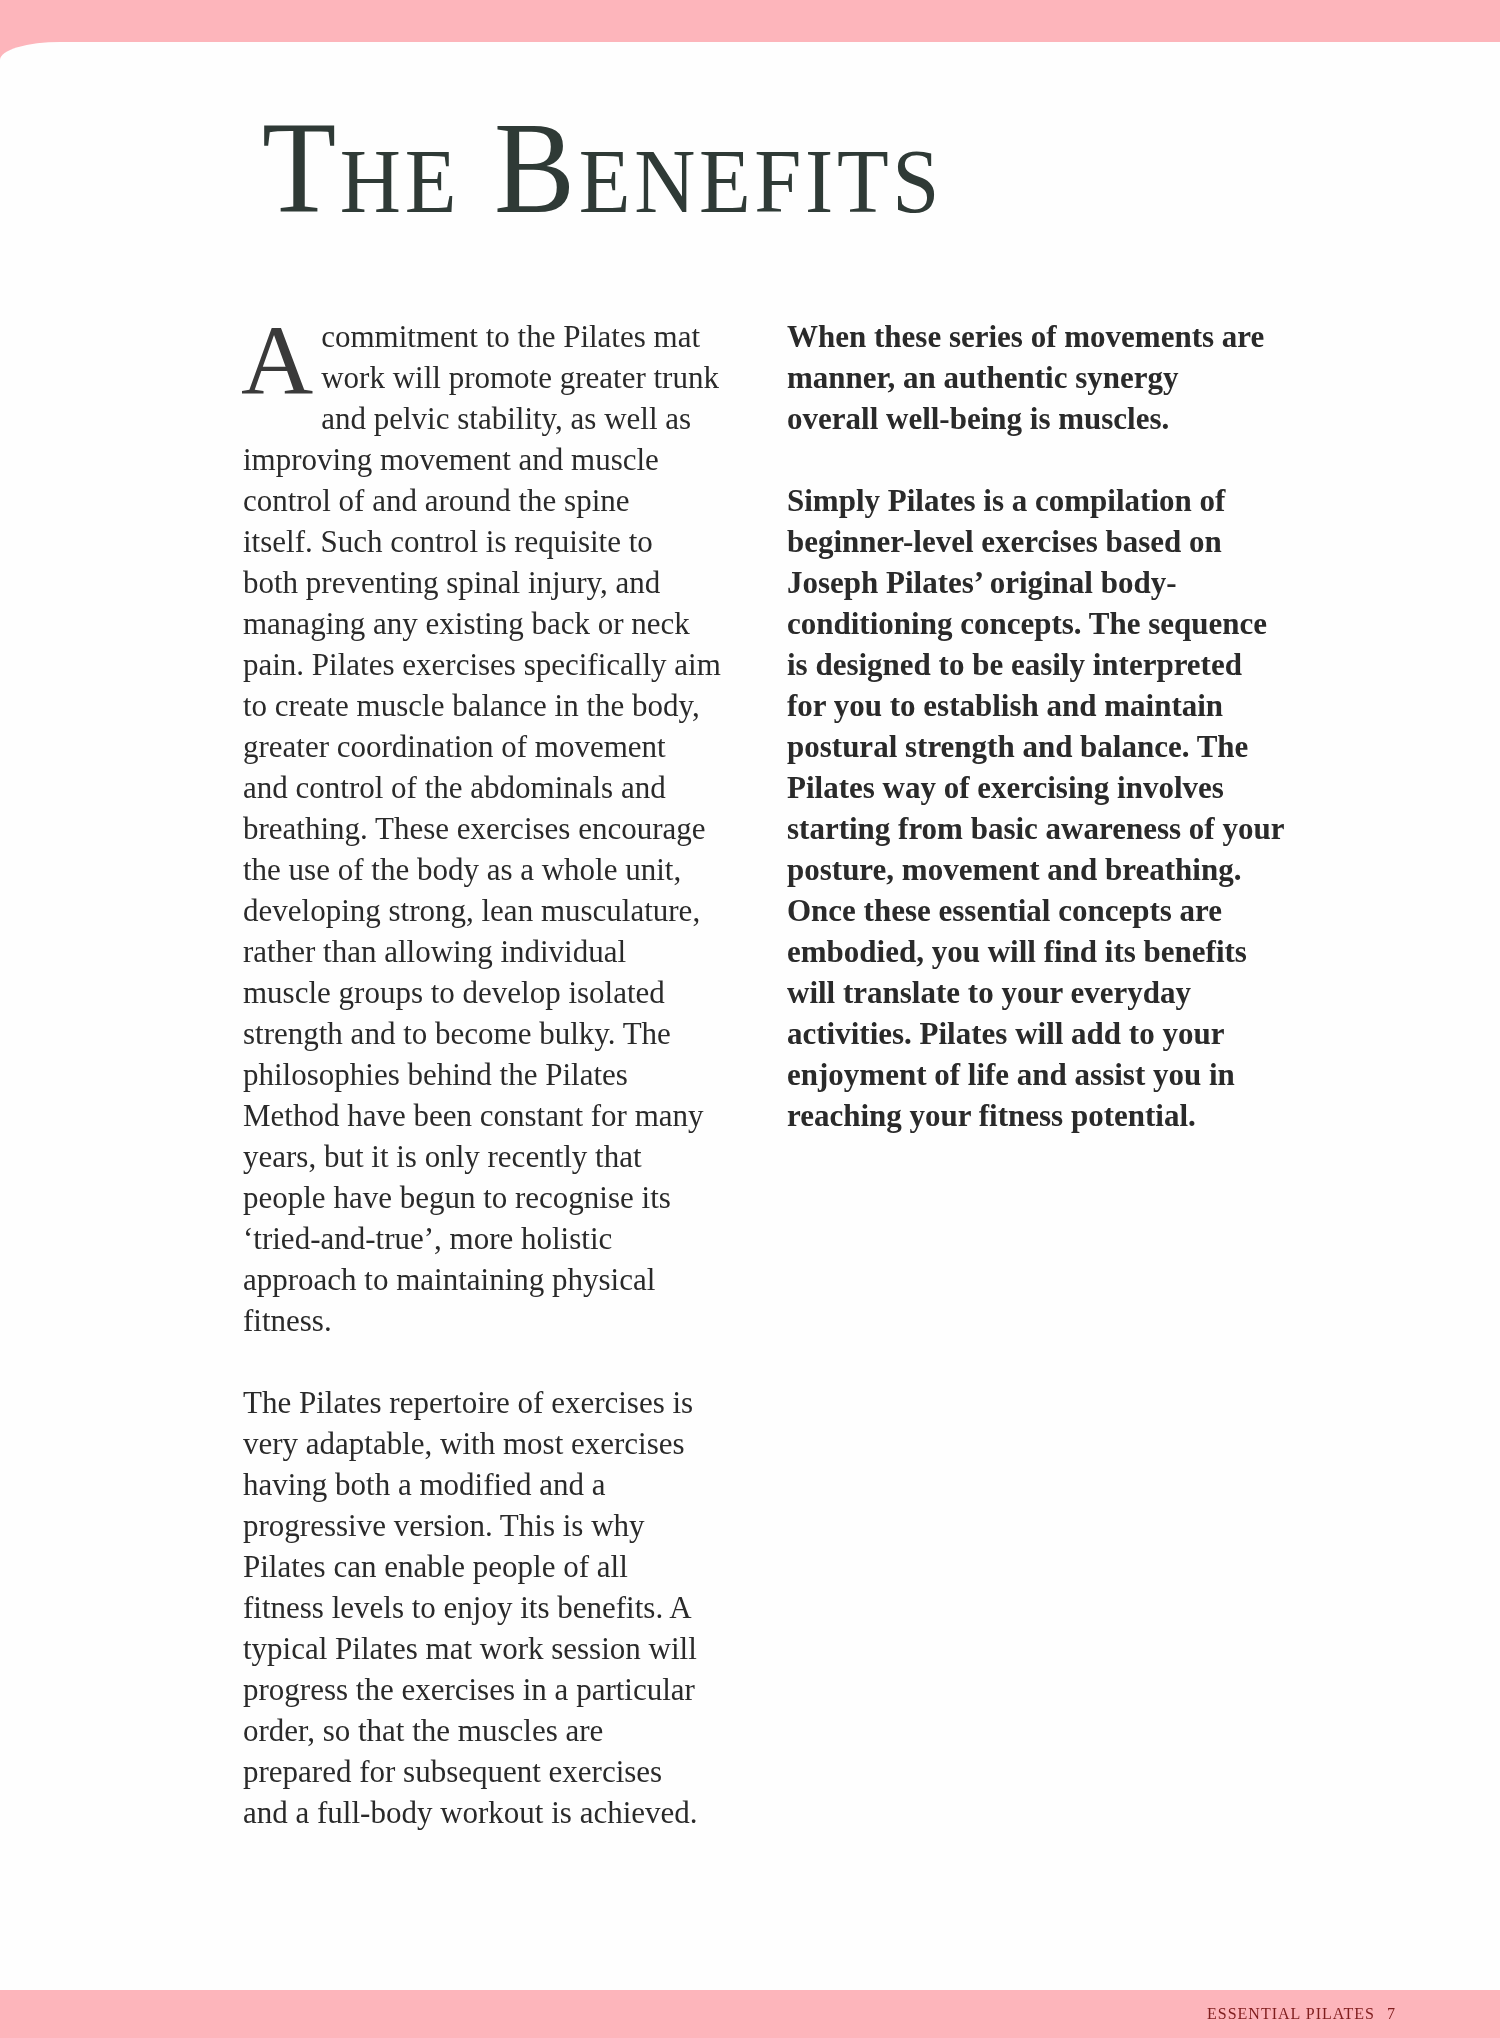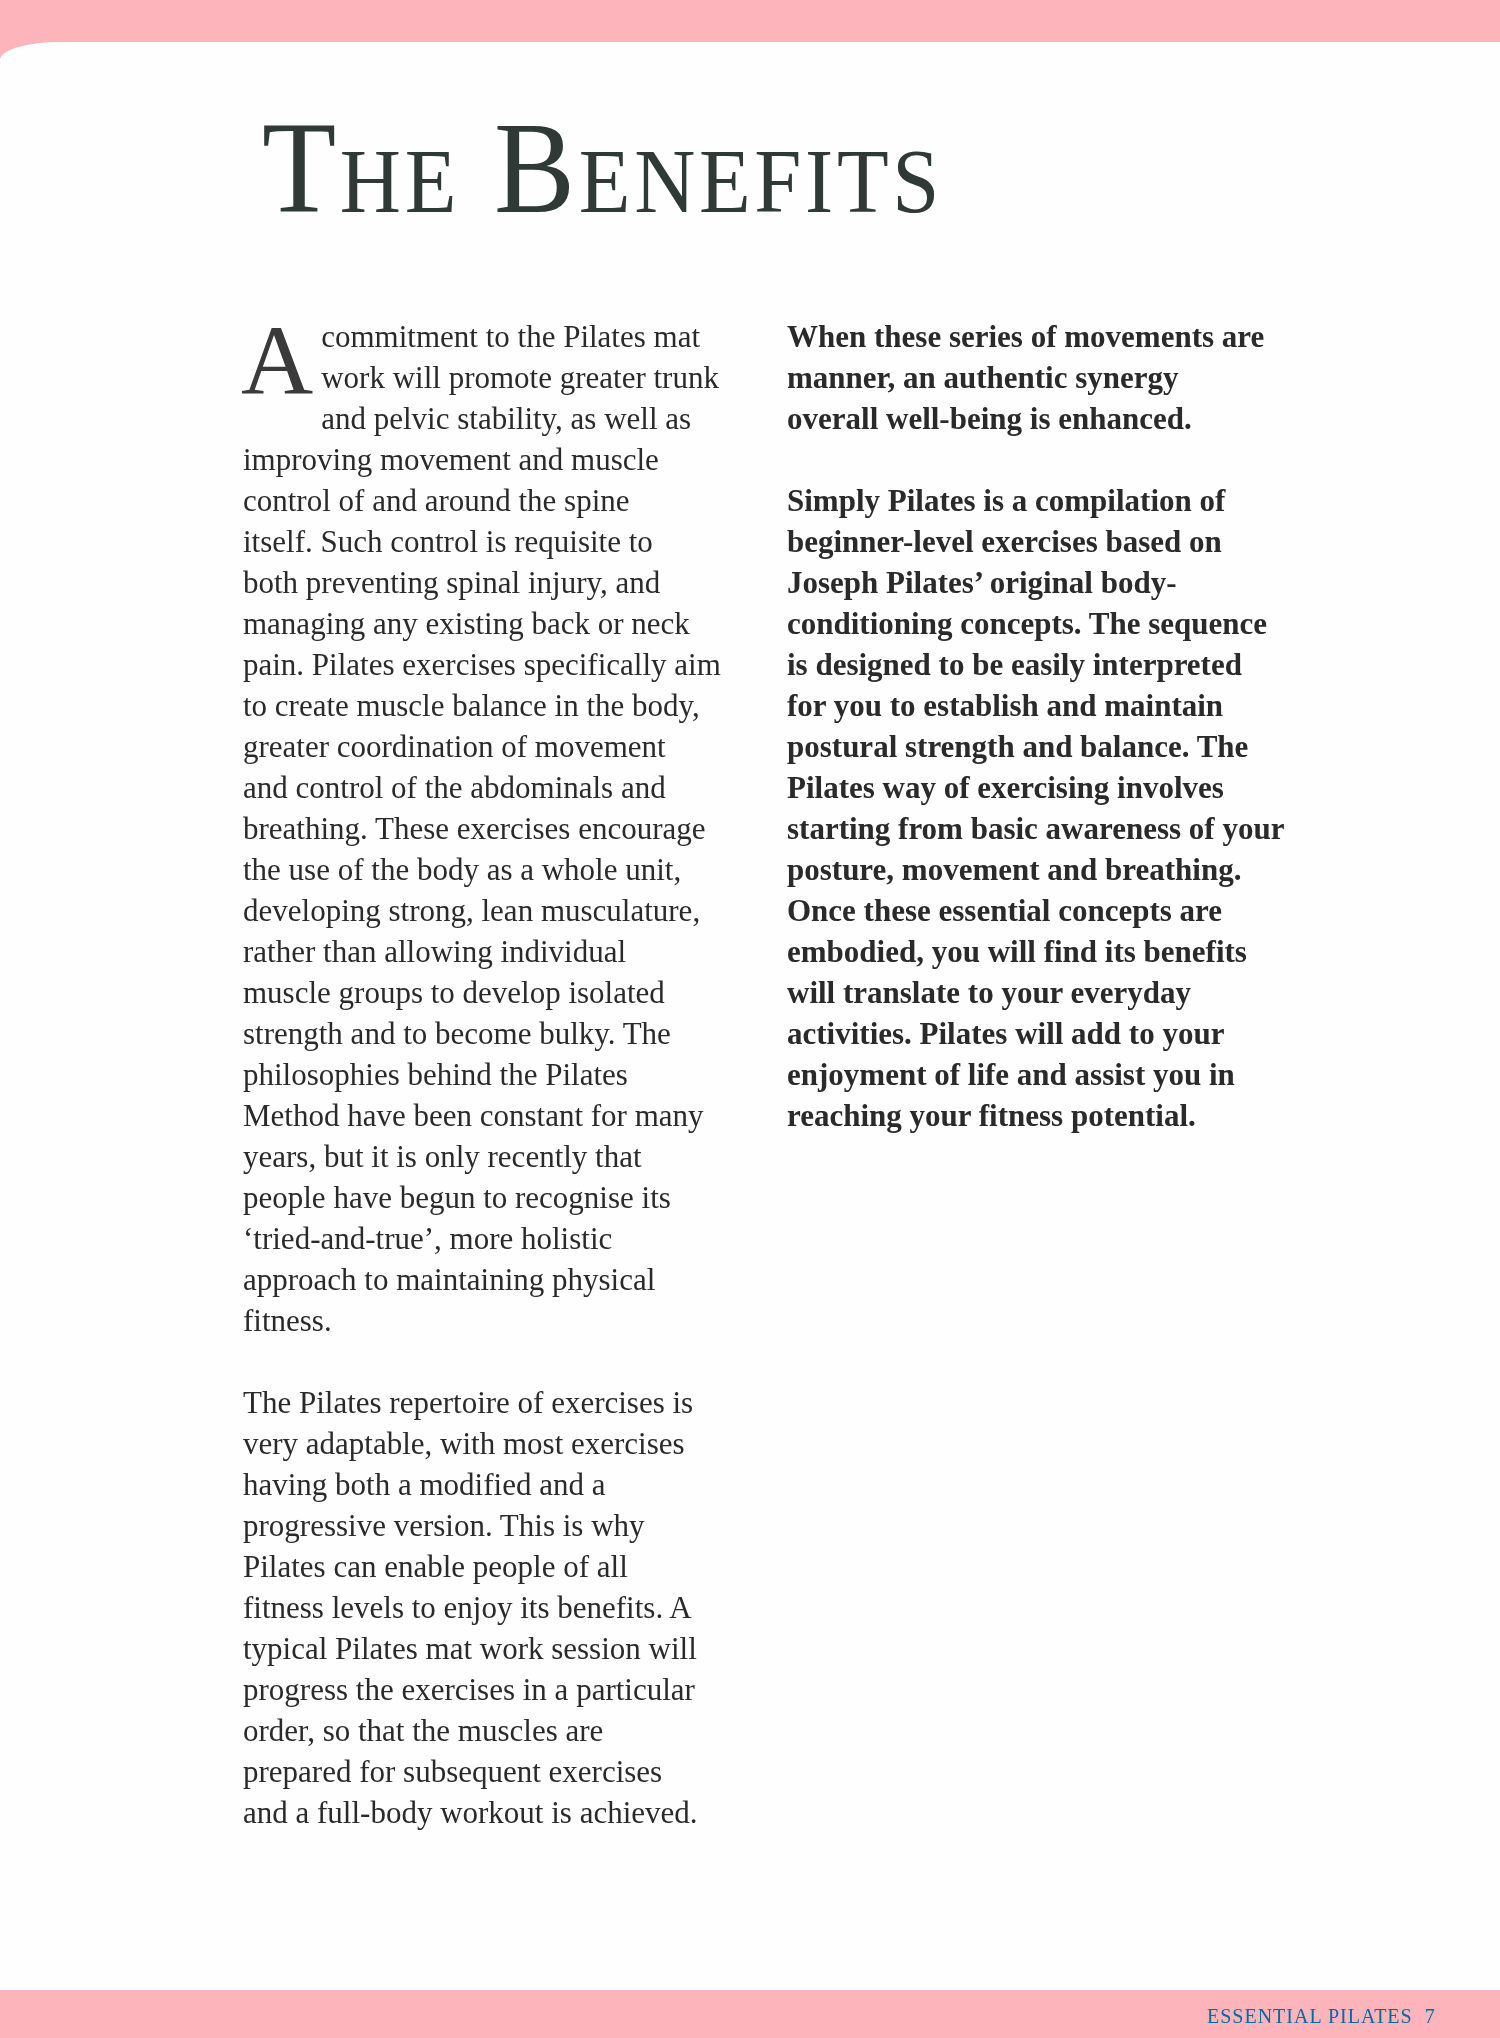--- a/index.html
+++ b/index.html
@@ -72,23 +72,23 @@
     font-size: 100px;
     line-height: 78px;
     margin: 6px 8px 0 -2px;
     color: #3a3a3a;
   }
   .footer-text {
     position: absolute;
     left: 1207px;
     top: 2005px;
     font-family: "Liberation Serif", "DejaVu Serif", serif;
-    font-size: 20px;
+    font-size: 16px;
     letter-spacing: 1px;
-    color: #0369a1;
+    color: #7f1d1d;
     white-space: nowrap;
   }
   .footer-text .pn { margin-left: 12px; }
 </style>
 </head>
 <body>
 
 <div class="band-top"></div>
 <div class="page-sheet"></div>
 <div class="band-bottom"></div>
@@ -100,21 +100,21 @@
     <span class="dropcap">A</span>
     <span class="lines"><span class="line">commitment to the Pilates mat</span><span class="line">work will promote greater trunk</span><span class="line">and pelvic stability, as well as</span><span class="line">improving movement and muscle</span><span class="line">control of and around the spine</span><span class="line">itself. Such control is requisite to</span><span class="line">both preventing spinal injury, and</span><span class="line">managing any existing back or neck</span><span class="line">pain. Pilates exercises specifically aim</span><span class="line">to create muscle balance in the body,</span><span class="line">greater coordination of movement</span><span class="line">and control of the abdominals and</span><span class="line">breathing. These exercises encourage</span><span class="line">the use of the body as a whole unit,</span><span class="line">developing strong, lean musculature,</span><span class="line">rather than allowing individual</span><span class="line">muscle groups to develop isolated</span><span class="line">strength and to become bulky. The</span><span class="line">philosophies behind the Pilates</span><span class="line">Method have been constant for many</span><span class="line">years, but it is only recently that</span><span class="line">people have begun to recognise its</span><span class="line">‘tried-and-true’, more holistic</span><span class="line">approach to maintaining physical</span><span class="line">fitness.</span></span>
   </p>
   <p>
     <span class="lines"><span class="line">The Pilates repertoire of exercises is</span><span class="line">very adaptable, with most exercises</span><span class="line">having both a modified and a</span><span class="line">progressive version. This is why</span><span class="line">Pilates can enable people of all</span><span class="line">fitness levels to enjoy its benefits. A</span><span class="line">typical Pilates mat work session will</span><span class="line">progress the exercises in a particular</span><span class="line">order, so that the muscles are</span><span class="line">prepared for subsequent exercises</span><span class="line">and a full-body workout is achieved.</span></span>
   </p>
 </div>
 
 <div class="col col-right">
   <p>
-    <span class="lines"><span class="line">When these series of movements are</span><span class="line">manner, an authentic synergy</span><span class="line">overall well-being is enhanced.</span></span>
+    <span class="lines"><span class="line">When these series of movements are</span><span class="line">manner, an authentic synergy</span><span class="line">overall well-being is muscles.</span></span>
   </p>
   <p>
     <span class="lines"><span class="line">Simply Pilates is a compilation of</span><span class="line">beginner-level exercises based on</span><span class="line">Joseph Pilates’ original body-</span><span class="line">conditioning concepts. The sequence</span><span class="line">is designed to be easily interpreted</span><span class="line">for you to establish and maintain</span><span class="line">postural strength and balance. The</span><span class="line">Pilates way of exercising involves</span><span class="line">starting from basic awareness of your</span><span class="line">posture, movement and breathing.</span><span class="line">Once these essential concepts are</span><span class="line">embodied, you will find its benefits</span><span class="line">will translate to your everyday</span><span class="line">activities. Pilates will add to your</span><span class="line">enjoyment of life and assist you in</span><span class="line">reaching your fitness potential.</span></span>
   </p>
 </div>
 
 <div class="footer-text">
   <span>ESSENTIAL PILATES</span><span class="pn">7</span>
 </div>
 

